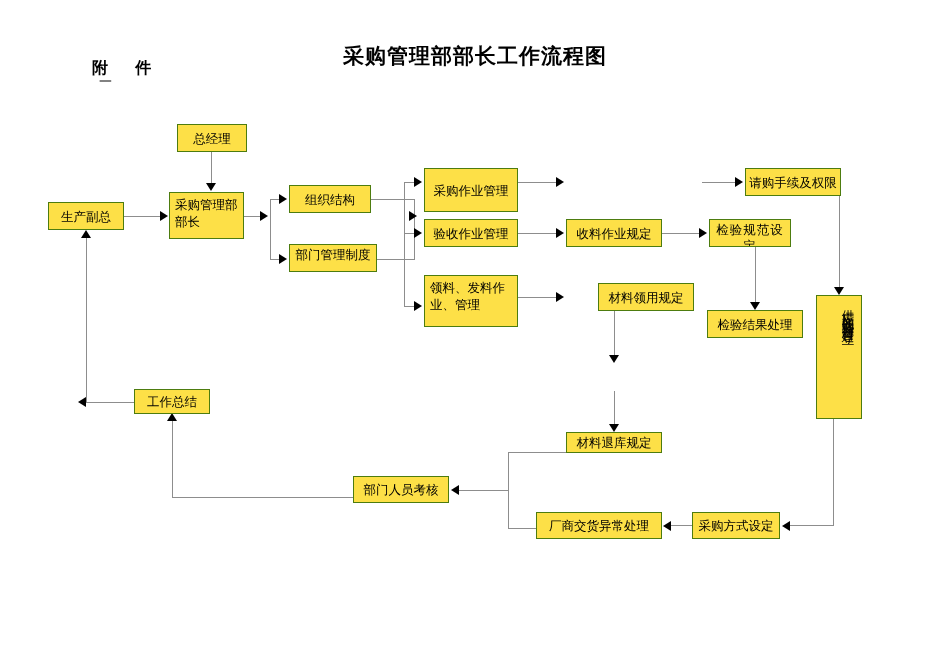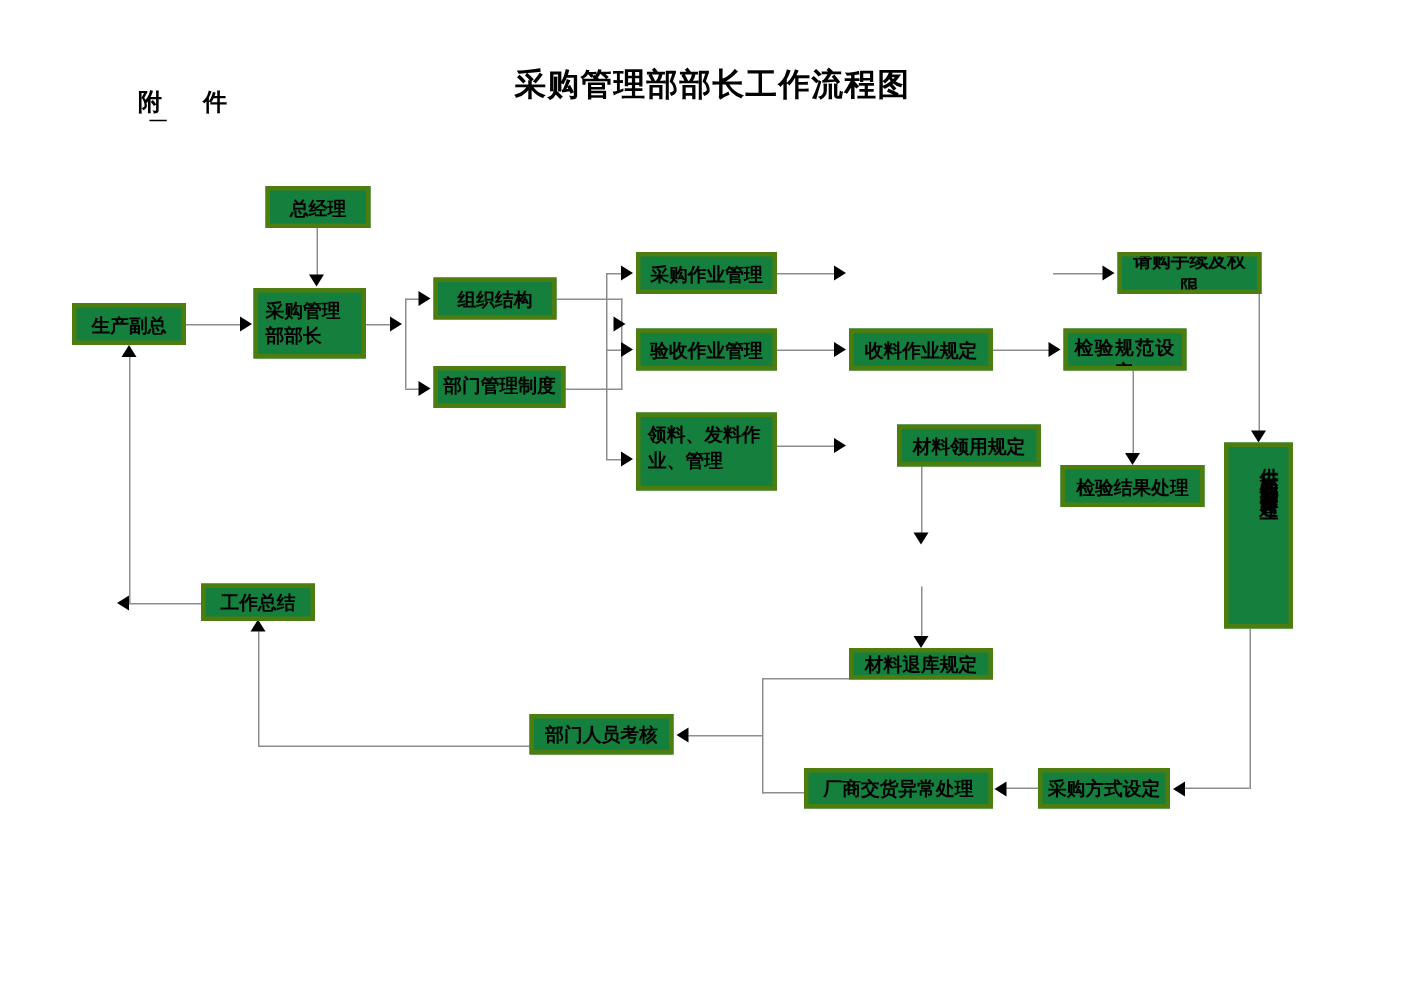--- a/index.html
+++ b/index.html
@@ -22,33 +22,32 @@
   }
   .title{
     position:absolute;left:0;top:42px;width:950px;text-align:center;
     font-size:21px;font-weight:bold;letter-spacing:1px;
     font-family:"DejaVu Sans","Liberation Sans",sans-serif;
   }
 
   
   .box{
     position:absolute;
-    border:3px solid #4d7c0f;
-    background:#15803d;
+    border:1px solid #4d7c0f;
+    background:#fde047;
     box-sizing:border-box;
     font-size:12.5px;
     line-height:17px;
     color:#000;
     overflow:hidden;
     display:flex;
     align-items:center;
     justify-content:center;
     text-align:center;
     padding:0 3px;
-    font-weight:bold;
   }
   .box.top{align-items:flex-start;padding-top:2px;}
   .box.lead{align-items:flex-start;padding-top:3px;text-align:left;justify-content:flex-start;padding-left:5px;}
 
   
   .box.vert{
     writing-mode:vertical-rl;
     text-orientation:upright;
     align-items:flex-start;
     justify-content:flex-start;
@@ -163,21 +162,21 @@
     </div>
   <div class="box lead" style="left:169px;top:192px;width:75px;height:47px;">
       <span>采购管理部部长</span>
     </div>
   <div class="box" style="left:289px;top:185px;width:82px;height:28px;">
       <span>组织结构</span>
     </div>
   <div class="box top" style="left:289px;top:244px;width:88px;height:28px;line-height:16px;">
       <span>部门管理制度</span>
     </div>
-  <div class="box" style="left:424px;top:168px;width:94px;height:28px;">
+  <div class="box" style="left:424px;top:168px;width:94px;height:44px;">
       <span>采购作业管理</span>
     </div>
   <div class="box" style="left:424px;top:219px;width:94px;height:28px;">
       <span>验收作业管理</span>
     </div>
   <div class="box lead" style="left:424px;top:275px;width:94px;height:52px;">
       <span>领料、发料作业、管理</span>
     </div>
   <div class="box" style="left:566px;top:219px;width:96px;height:28px;">
       <span>收料作业规定</span>

